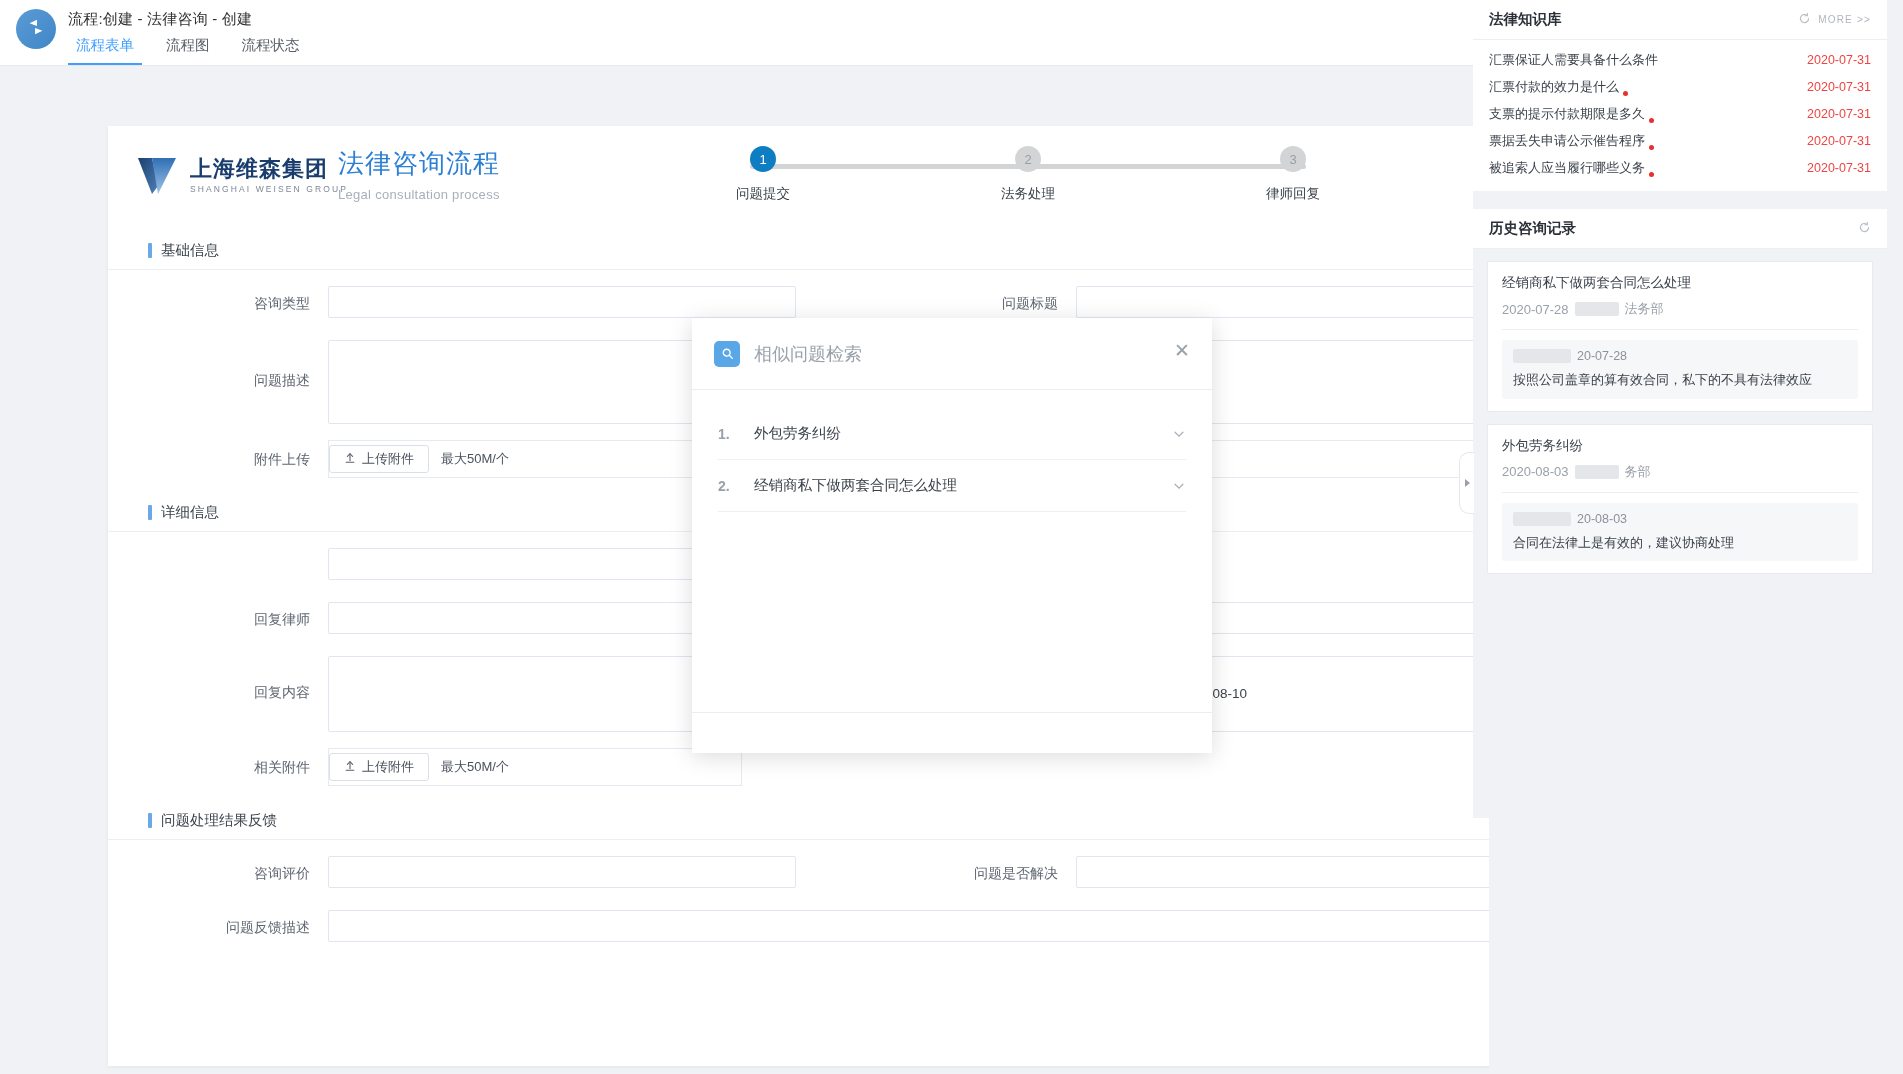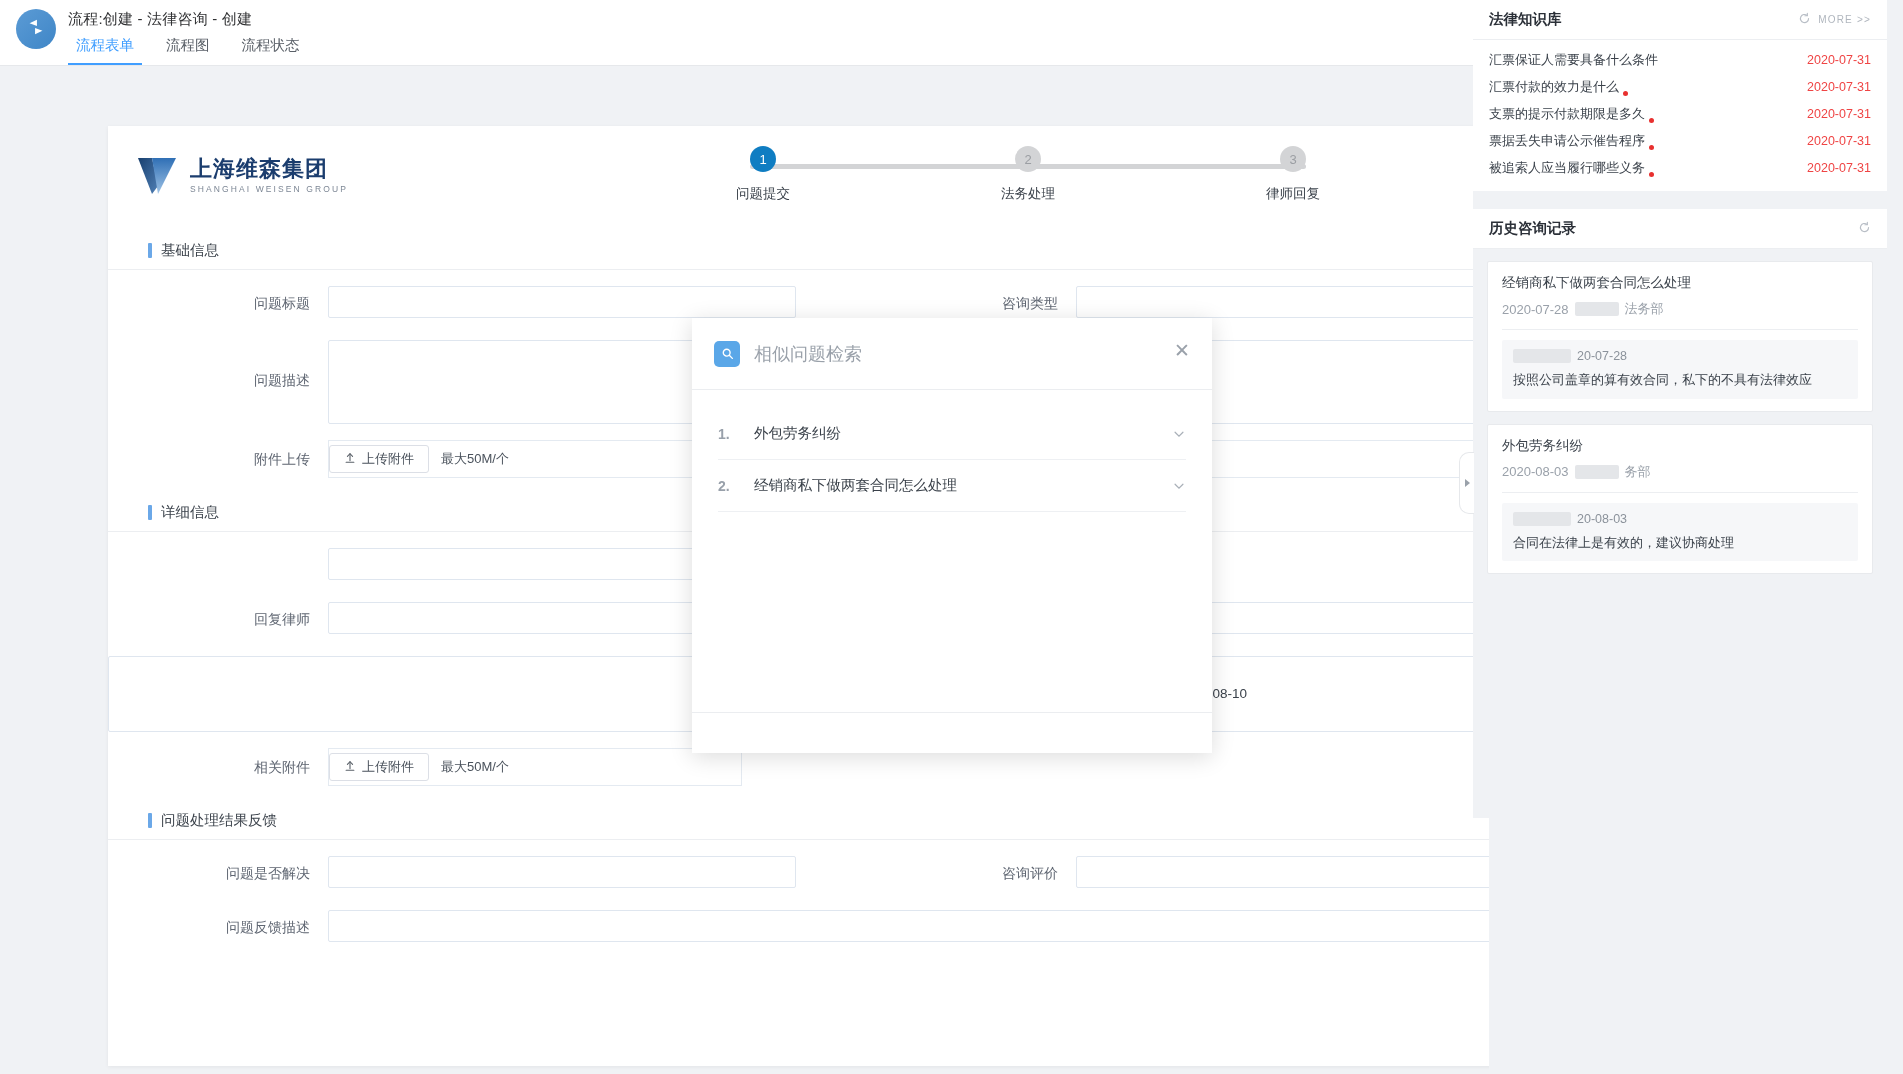--- a/index.html
+++ b/index.html
@@ -236,20 +236,24 @@
             <polygon points="2,6 16,6 22,34 16,42" fill="url(#g1)"></polygon>
             <polygon points="16,6 40,6 22,42" fill="url(#g2)"></polygon>
           </svg>
         </span>
         <span class="brand-txt">
           <span class="brand-cn">上海维森集团</span>
           <span class="brand-en">SHANGHAI WEISEN GROUP</span>
         </span>
       </div>
 
+      <div class="ftitle">
+        <div class="ftitle-cn">法律咨询流程</div>
+        <div class="ftitle-en">Legal consultation process</div>
+      </div>
 
       <div class="stepper">
         <div class="step-line">
             <div class="fill"></div>
           </div>
         <div class="steps">
           <div class="step active">
             <div class="dot">1</div>
             <div class="slabel">问题提交</div>
           </div>
@@ -266,25 +270,25 @@
     </div>
 
     <div class="sec-title">
       <span class="sec-bar"></span>
       <span class="sec-name">基础信息</span>
     </div>
     <div class="sec-rule"></div>
     <div class="grid">
       <div class="row">
         <div class="cellhalf">
+          <div class="lbl">咨询类型</div>
+          <div class="fld"><input class="inp" value="" style=""></div>
+        </div>
+        <div class="cellhalf">
           <div class="lbl">问题标题</div>
-          <div class="fld"><input class="inp" value="" style=""></div>
-        </div>
-        <div class="cellhalf">
-          <div class="lbl">咨询类型</div>
           <div class="fld"><input class="inp" value="" style=""></div>
         </div>
       </div>
       <div class="row">
         <div class="cellfull">
           <div class="lbl" style="padding-top:32px">问题描述</div>
           <div class="fld"><textarea class="inp tall" style=""></textarea></div>
         </div>
       </div>
       <div class="row">
@@ -326,20 +330,21 @@
           <div class="lbl">回复律师</div>
           <div class="fld"><input class="inp" style=""></div>
         </div>
         <div class="cellhalf">
           <div class="lbl"></div>
           <div class="fld"><input class="inp" value="2020-08-10" style=""></div>
         </div>
       </div>
       <div class="row">
         <div class="cellfull">
+          <div class="lbl" style="padding-top:28px">回复内容</div>
           <div class="fld"><textarea class="inp tall2" style=""></textarea></div>
         </div>
       </div>
       <div class="row">
         <div class="cellfull">
           <div class="lbl" style="padding-top:11px">相关附件</div>
           <div class="fld">
             <div class="uploadwrap" style="width:414px">
               <button class="upbtn">
                 <span>
@@ -359,25 +364,25 @@
     </div>
 
     <div class="sec-title">
       <span class="sec-bar"></span>
       <span class="sec-name">问题处理结果反馈</span>
     </div>
     <div class="sec-rule"></div>
     <div class="grid">
       <div class="row">
         <div class="cellhalf">
+          <div class="lbl">咨询评价</div>
+          <div class="fld"><input class="inp" style=""></div>
+        </div>
+        <div class="cellhalf">
           <div class="lbl">问题是否解决</div>
-          <div class="fld"><input class="inp" style=""></div>
-        </div>
-        <div class="cellhalf">
-          <div class="lbl">咨询评价</div>
           <div class="fld"><input class="inp" style=""></div>
         </div>
       </div>
       <div class="row">
         <div class="cellfull">
           <div class="lbl">问题反馈描述</div>
           <div class="fld"><input class="inp" style=""></div>
         </div>
       </div>
     </div>

